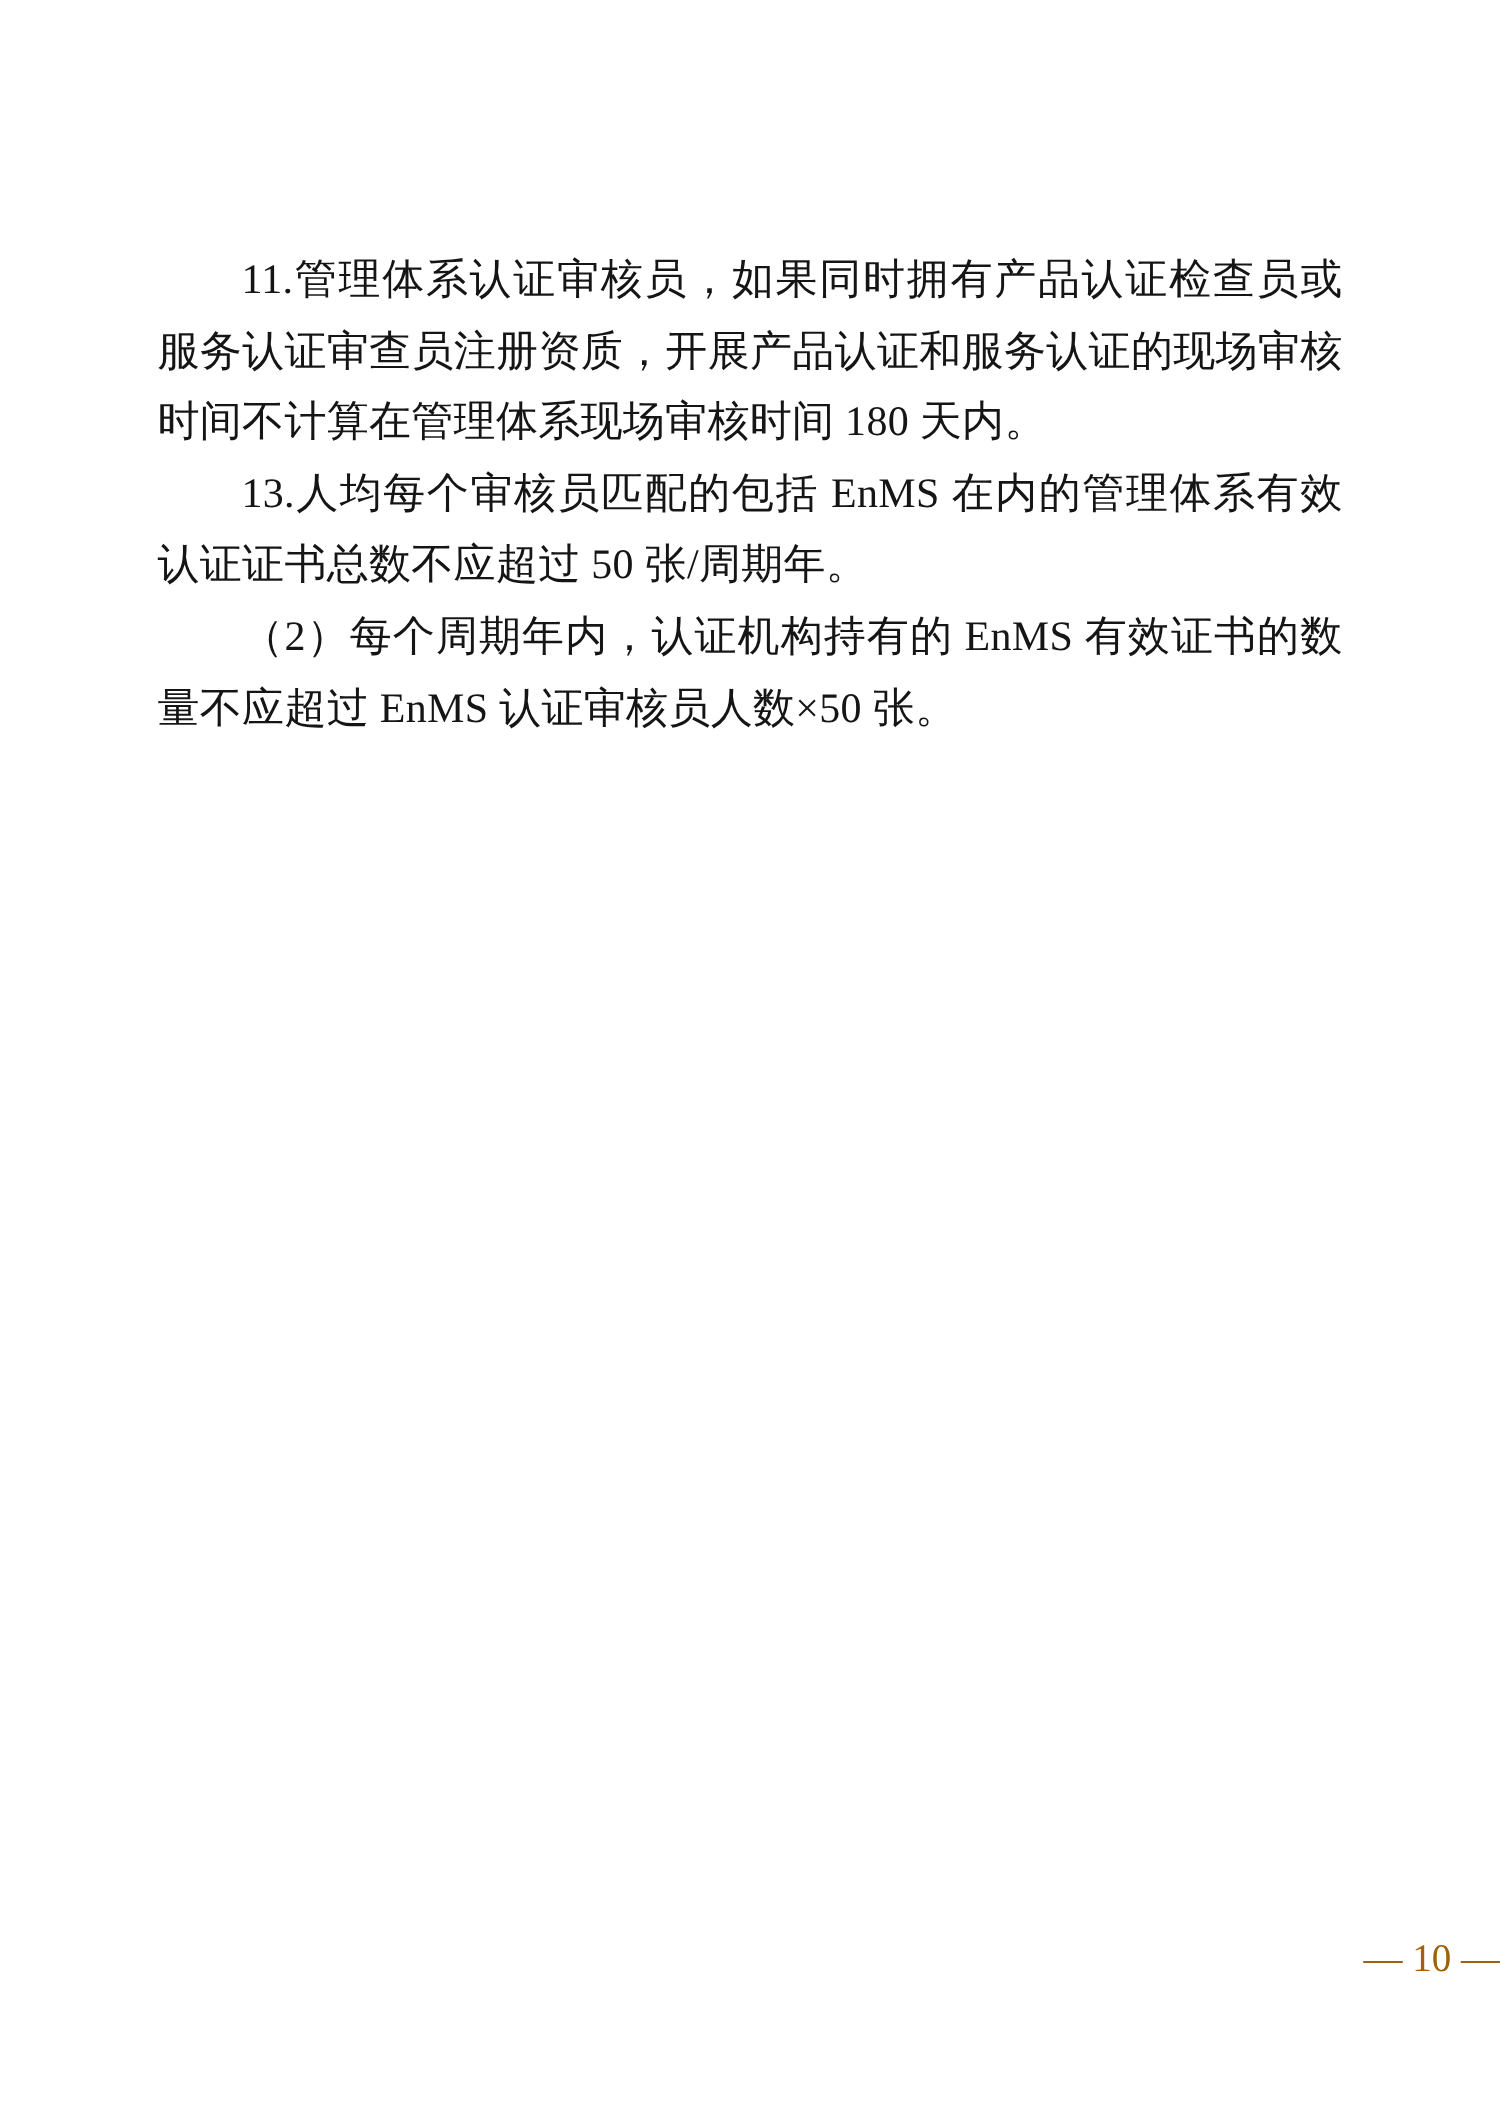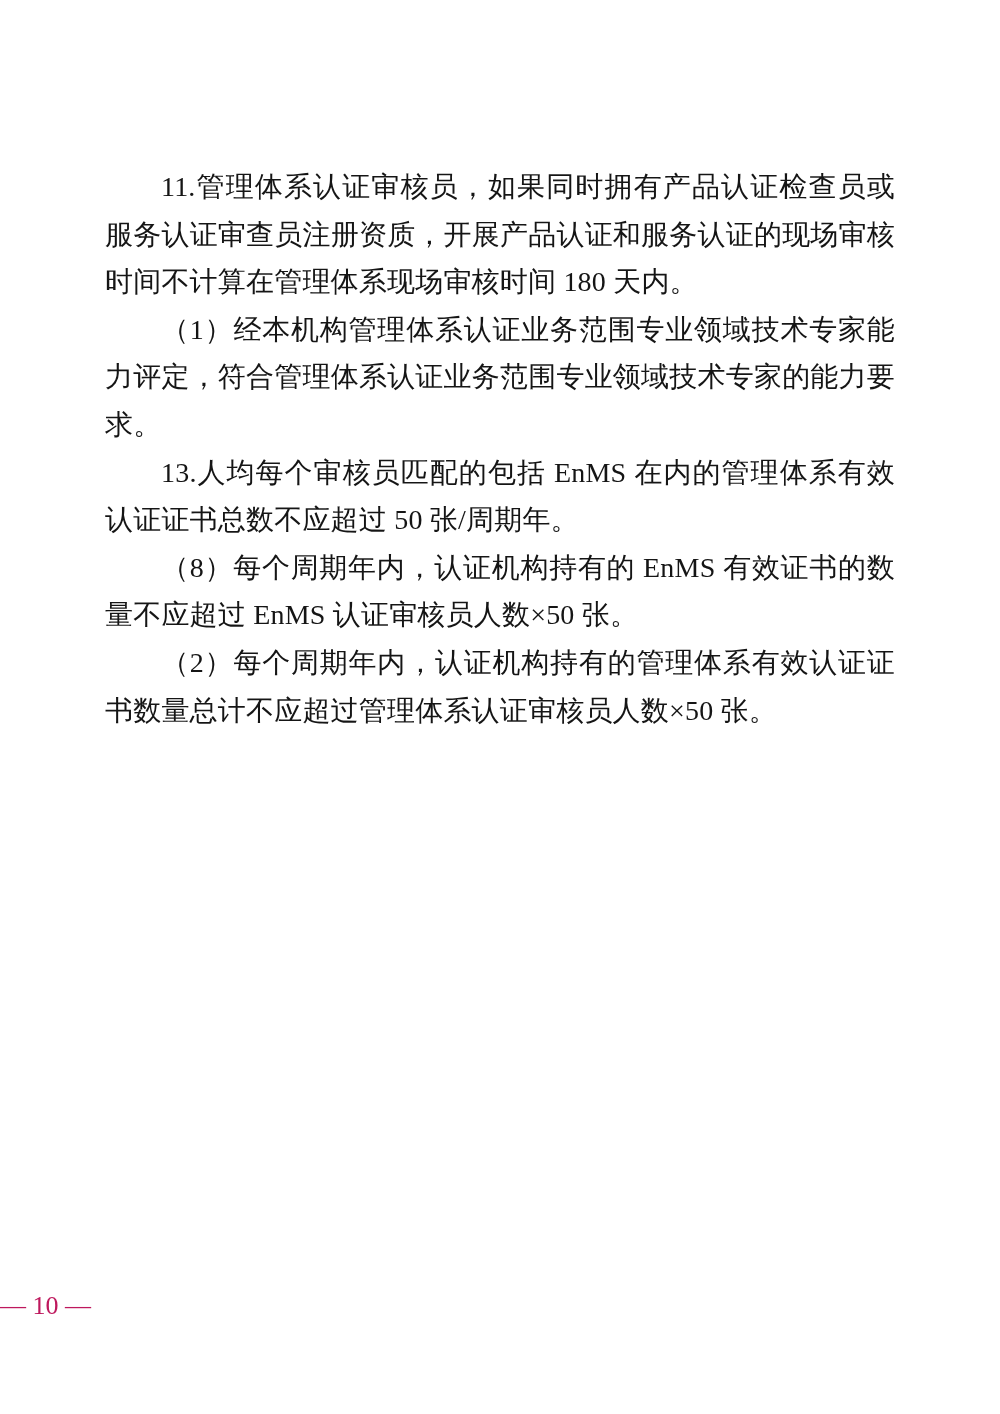--- a/index.html
+++ b/index.html
@@ -31,31 +31,29 @@
     text-align: justify;
     text-justify: inter-character;
     word-break: break-all;
     letter-spacing: 0.2px;
   }
   .page-footer {
     position: absolute;
     left: 0;
     top: 1290px;
     width: 100%;
-    text-align: left;
+    text-align: right;
     font-size: 26px;
     line-height: 32px;
-    color: #be185d;
+    color: #a16207;
   }
 </style>
 </head>
 <body>
 
 <div class="page">
   <div class="content">
     <p>11.管理体系认证审核员，如果同时拥有产品认证检查员或服务认证审查员注册资质，开展产品认证和服务认证的现场审核时间不计算在管理体系现场审核时间 180 天内。</p>
-    <p>（1）经本机构管理体系认证业务范围专业领域技术专家能力评定，符合管理体系认证业务范围专业领域技术专家的能力要求。</p>
     <p>13.人均每个审核员匹配的包括 EnMS 在内的管理体系有效认证证书总数不应超过 50 张/周期年。</p>
-    <p>（8）每个周期年内，认证机构持有的 EnMS 有效证书的数量不应超过 EnMS 认证审核员人数×50 张。</p>
-    <p>（2）每个周期年内，认证机构持有的管理体系有效认证证书数量总计不应超过管理体系认证审核员人数×50 张。</p>
+    <p>（2）每个周期年内，认证机构持有的 EnMS 有效证书的数量不应超过 EnMS 认证审核员人数×50 张。</p>
   </div>
   <div class="page-footer">— 10 —</div>
 </div>
 
 </body></html>

